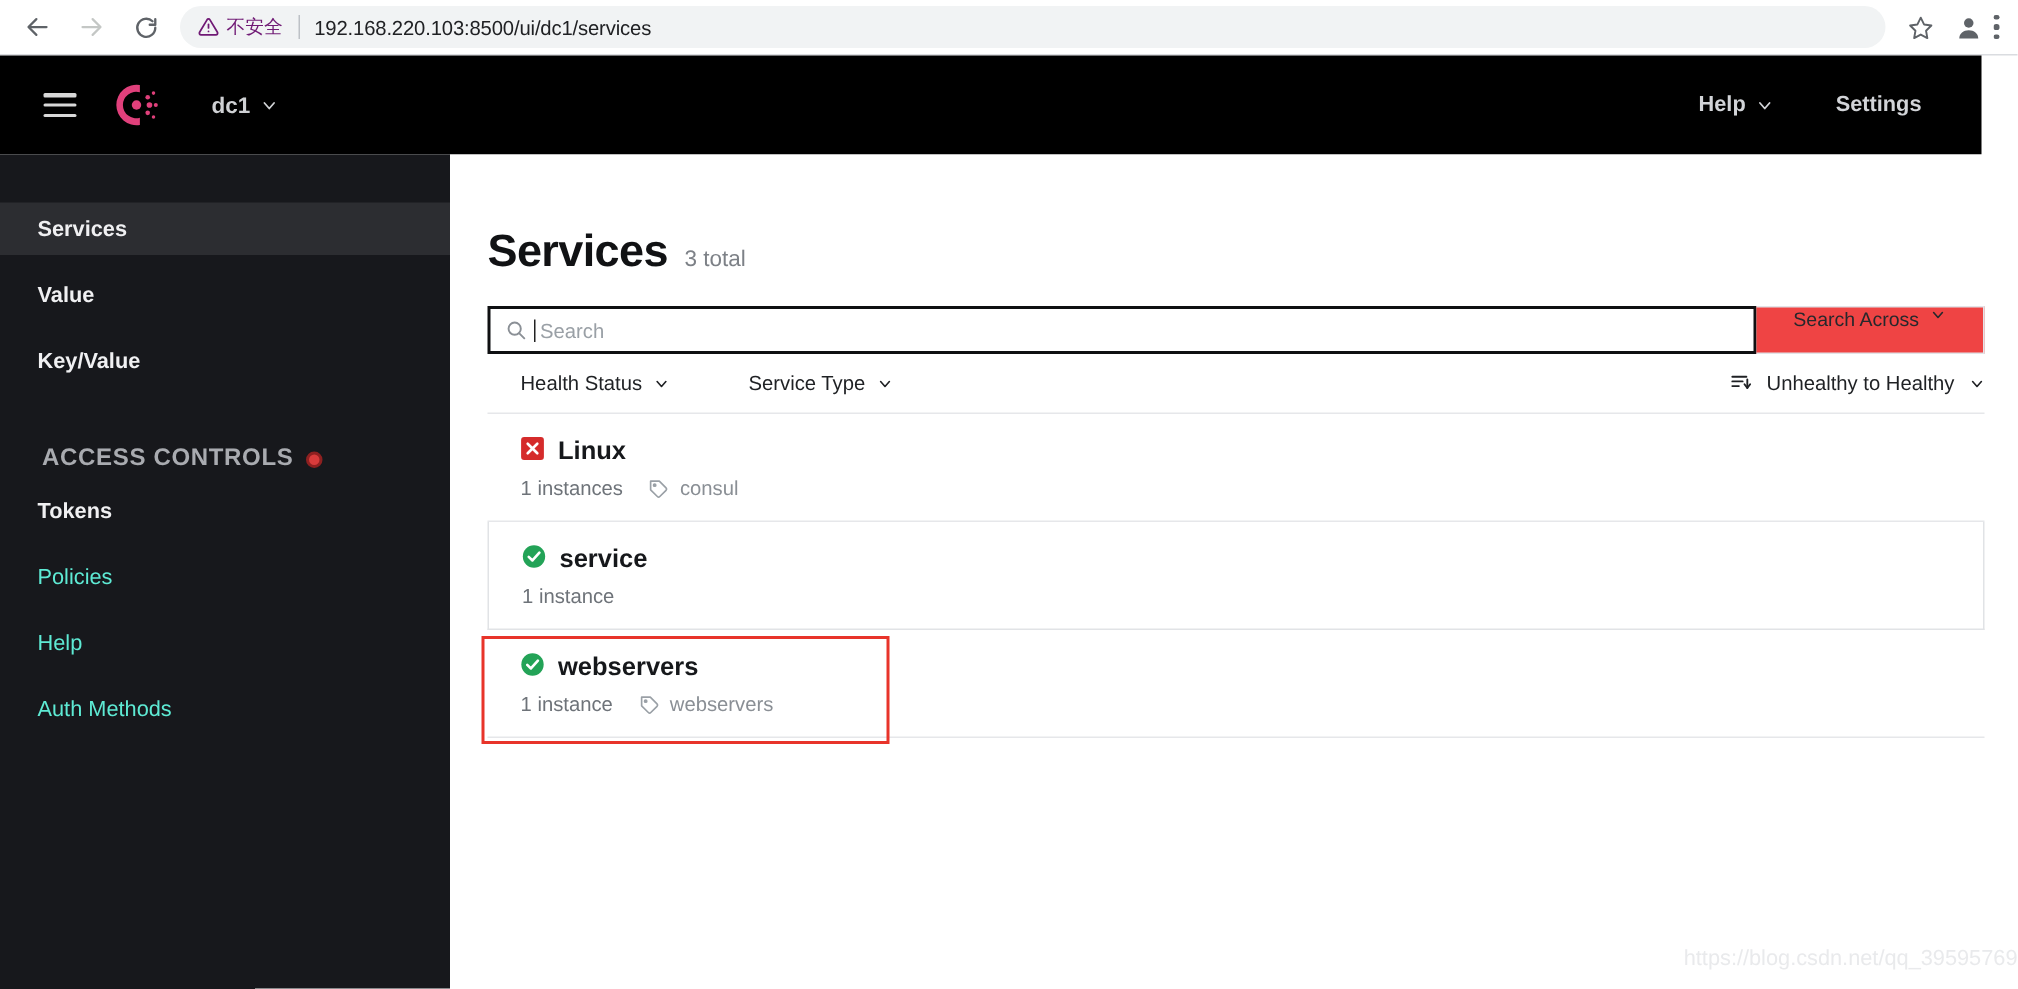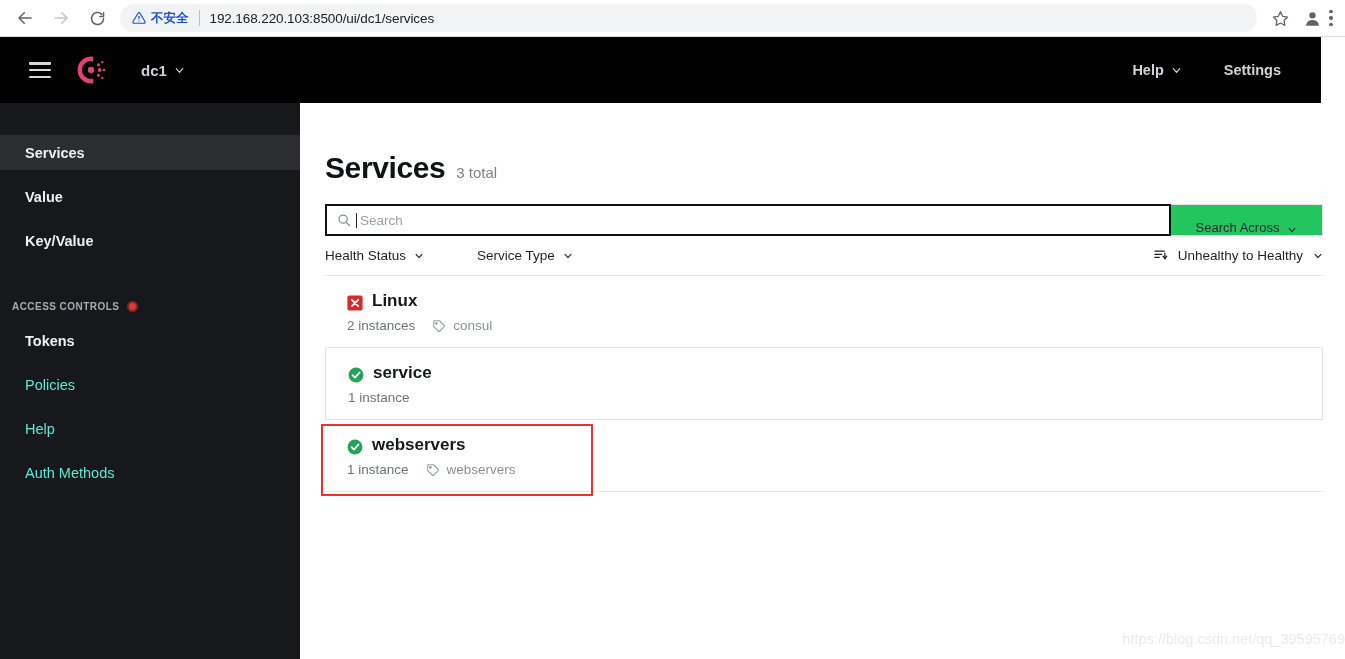--- a/index.html
+++ b/index.html
@@ -26,21 +26,21 @@
   .nav-btn svg { display: block; }
 
   .omnibox {
     flex: 1; height: 28px; margin: 0 8px 0 8px;
     background: #f1f3f4; border-radius: 14px;
     display: flex; align-items: center; padding: 0 12px;
     position: relative;
   }
   .insecure {
     display: flex; align-items: center; gap: 5px;
-    color: #1d4ed8; font-size: 12.5px; white-space: nowrap; font-weight: bold;
+    color: #701a75; font-size: 12.5px; white-space: nowrap;
   }
   .insecure .warn-tri { display: block; }
   .omni-sep {
     width: 1px; height: 16px; background: #bdc1c6; margin: 0 10px;
   }
   .omni-url {
     font-size: 13.5px; color: #202124; white-space: nowrap;
     letter-spacing: -0.1px;
   }
   .chrome-icons { display: flex; align-items: center; gap: 2px; padding-right: 2px; }
@@ -88,22 +88,22 @@
   .side-item {
     height: 35px; display: flex; align-items: center;
     padding-left: 25px; color: #f0f0f2;
     font-size: 14.5px; font-weight: 600;
   }
   .side-item.active { background: #2c2d31; }
   .side-item.muted { color: #5eead4; font-weight: 400; }
   .side-gap-top { height: 32px; }
   .side-section {
     height: 34px; display: flex; align-items: center; gap: 8px;
-    padding-left: 12px; color: #a9abb0;
-    font-size: 10px; font-weight: 600; letter-spacing: 0.45px;
+    padding-left: 28px; color: #a9abb0;
+    font-size: 16px; font-weight: 600; letter-spacing: 0.45px;
   }
   .red-dot {
     width: 11px; height: 11px; border-radius: 50%;
     background: #d93b3b; border: 2px solid #8e2020; display:block;
   }
   .side-sp { height: 9px; }
 
   
   .main {
     position: absolute; left: 300px; top: 103px;
@@ -125,50 +125,50 @@
   }
   .search-icon { display:block; flex: none; }
   .search-ph {
     font-size: 13.5px; color: #9aa0a6; position: relative;
   }
   .caret {
     position: absolute; left: -4px; top: 0px; width: 1px; height: 15px;
     background: #222;
   }
   .search-across {
-    width: 152px; background: #22c55e; border: 1px solid #e2e4e8;
+    width: 152px; background: #ef4444; border: 1px solid #e2e4e8;
     border-left: none;
-    display: flex; align-items: flex-end; justify-content: center; gap: 8px;
+    display: flex; align-items: flex-start; justify-content: center; gap: 8px;
     font-size: 13px; color: #26282c; font-weight: 500;
   }
 
   .filter-row {
     height: 40px; display: flex; align-items: center;
     border-bottom: 1px solid #e6e7ea;
   }
   .filter-item {
     display: flex; align-items: center; gap: 8px;
     font-size: 13.5px; color: #1f2124; margin-right: 53px;
   }
-  .filter-item.first { }
+  .filter-item.first { margin-left: 22px; }
   .sort-control {
     margin-left: auto; display: flex; align-items: center; gap: 10px;
     font-size: 13.5px; color: #1f2124;
   }
 
   
   .svc-list { position: relative; }
   .svc-row {
     padding: 15px 0 14px 22px;
     border-bottom: 1px solid #e6e7ea;
   }
   .svc-row.card {
     border: 1px solid #e1e3e6; border-top: none;
   }
-  .svc-top { display: flex; align-items: flex-end; gap: 9px; }
+  .svc-top { display: flex; align-items: flex-start; gap: 9px; }
   .svc-name { font-size: 17px; font-weight: bold; color: #16181b; }
   .svc-meta { display: flex; align-items: center; gap: 9px; margin-top: 7px; }
   .svc-instances { font-size: 13.5px; color: #6e7379; }
   .svc-tag { display: flex; align-items: center; gap: 7px; margin-left: 8px; }
   .svc-tag-name { font-size: 13.5px; color: #8a8f95; }
 
   .status-ok { display:block; }
   .status-bad { display:block; }
 
   .highlight-box {
@@ -374,21 +374,21 @@
 
       <div class="svc-row">
         <div class="svc-top">
           <svg class="status-bad" width="16" height="16" viewBox="0 0 20 20">
             <rect x="0.5" y="0.5" width="19" height="19" rx="2.5" fill="#d52b2b"></rect>
             <path d="M6 6 L14 14 M14 6 L6 14" stroke="#ffffff" stroke-width="2.2" stroke-linecap="round"></path>
           </svg>
           <span class="svc-name">Linux</span>
         </div>
         <div class="svc-meta">
-          <span class="svc-instances">2 instances</span>
+          <span class="svc-instances">1 instances</span>
           <span class="svc-tag">
             <svg width="14" height="14" viewBox="0 0 24 24" fill="none" stroke="#9aa0a6" stroke-width="1.9" stroke-linecap="round" stroke-linejoin="round">
                 <path d="M20.6 13.5 13.5 20.6a2 2 0 0 1-2.8 0L3 12.9V3h9.9l7.7 7.7a2 2 0 0 1 0 2.8Z"></path>
                 <circle cx="7.6" cy="7.6" r="1.3" fill="#9aa0a6"></circle>
               </svg>
             <span class="svc-tag-name">consul</span>
           </span>
         </div>
       </div>
 

